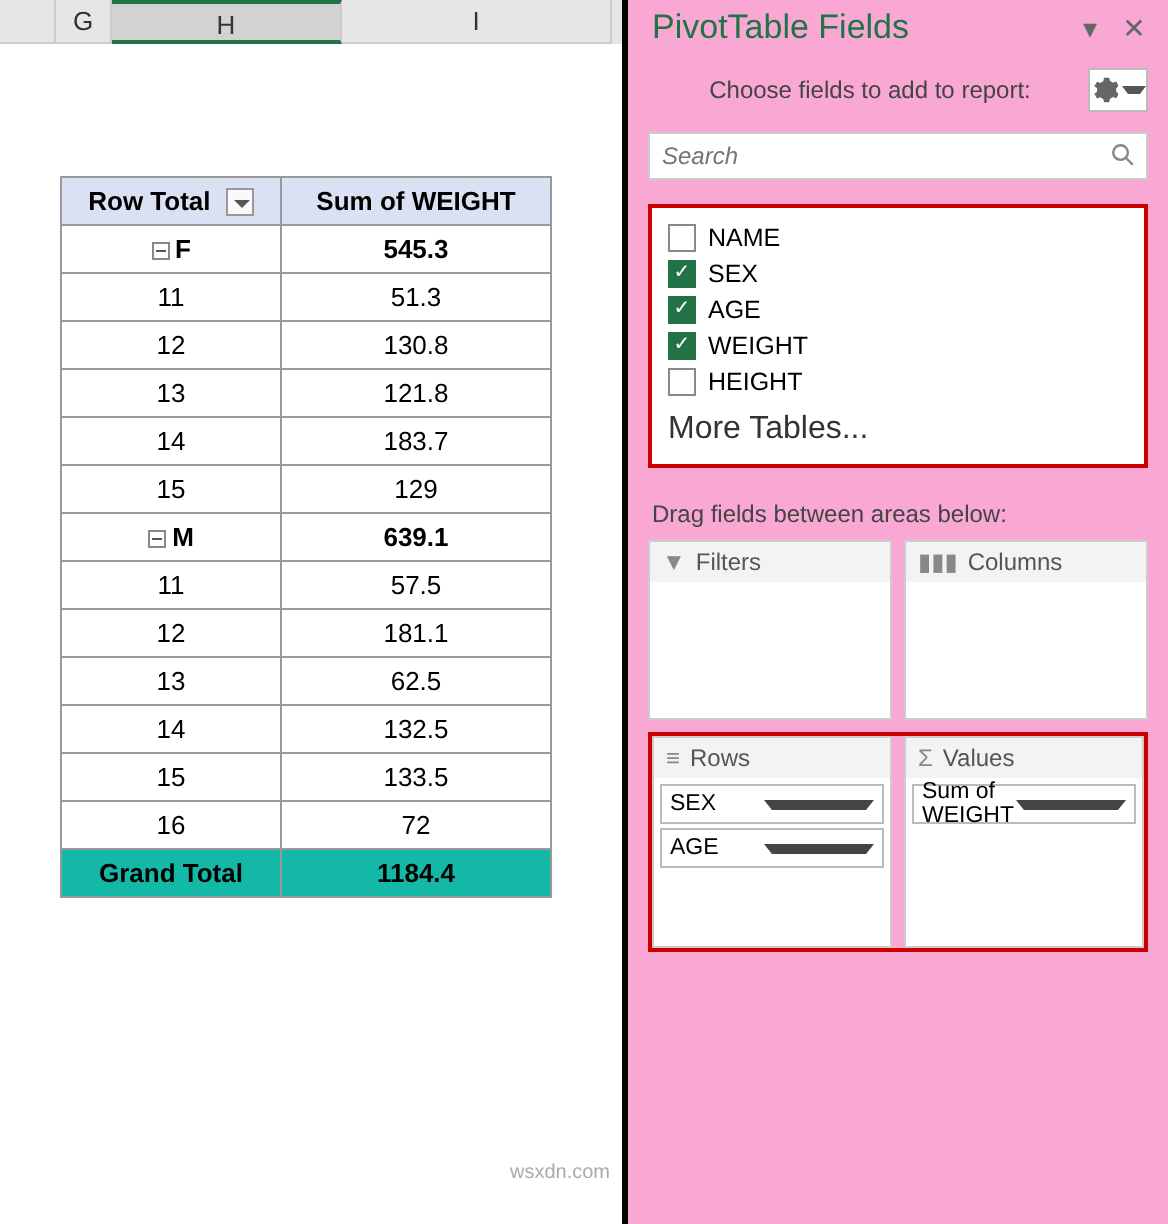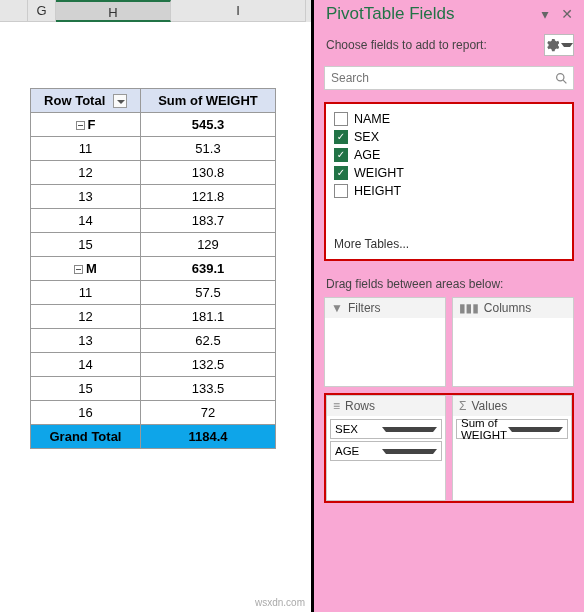--- a/index.html
+++ b/index.html
@@ -9,59 +9,59 @@
   .row-header { width: 28px; border-right: 1px solid #ccc; border-bottom: 1px solid #ccc; background: #e6e6e6; }
   .col-header { text-align: center; font-size: 13px; color: #333; border-right: 1px solid #ccc; border-bottom: 1px solid #ccc; line-height: 21px; }
   .col-g { width: 28px; }
   .col-h { width: 115px; background: #d2d2d2; border-top: 2px solid #217346; border-bottom: 2px solid #217346; }
   .col-i { width: 135px; }
   .pivot-table { position: absolute; left: 30px; top: 88px; border-collapse: collapse; }
   .pivot-table td { border: 1px solid #999; padding: 3px 8px; font-size: 13px; height: 24px; text-align: center; }
   .pivot-table .hdr { background: #d9e1f2; font-weight: bold; }
   .pivot-table .col-rl { width: 110px; }
   .pivot-table .col-sw { width: 135px; }
-  .pivot-table .gt td { background: #0ea5e9; font-weight: bold; }
+  .pivot-table .gt td { background: #14b8a6; font-weight: bold; }
   .pivot-table .grp { font-weight: bold; }
   .dd-arrow { display: inline-block; width: 14px; height: 14px; border: 1px solid #999; margin-left: 4px; vertical-align: middle; position: relative; background: #fafafa; }
   .dd-arrow::after { content: ""; position: absolute; left: 3px; top: 5px; border-left: 4px solid transparent; border-right: 4px solid transparent; border-top: 4px solid #555; }
   .collapse-icon { display: inline-block; width: 9px; height: 9px; border: 1px solid #888; margin-right: 3px; vertical-align: middle; position: relative; }
   .collapse-icon::before { content: ""; position: absolute; left: 1px; top: 3px; width: 5px; height: 1px; background: #555; }
   
   .pane { width: 273px; background: #f9a8d4; border-left: 3px solid #000000; display: flex; flex-direction: column; padding: 0; }
   .pane-header { display: flex; align-items: center; padding: 4px 6px 2px 12px; font-size: 17px; color: #217346; }
   .pane-header .title { flex: 1; }
   .pane-header .btn { width: 22px; text-align: center; color: #666; cursor: pointer; font-size: 14px; }
   .pane-sub { display: flex; align-items: center; padding: 8px 10px 6px 12px; font-size: 12px; color: #444; }
-  .pane-sub span { flex: 1; }
+  .pane-sub span { flex: 1; text-align: center; }
   .gear-btn { width: 30px; height: 22px; border: 1px solid #bbb; background: #fff; display: flex; align-items: center; justify-content: center; cursor: pointer; }
   .gear-btn svg { width: 14px; height: 14px; }
   .gear-btn .tri { border-left: 3px solid transparent; border-right: 3px solid transparent; border-top: 4px solid #555; margin-left: 2px; }
   .search-wrap { margin: 4px 10px; position: relative; }
-  .search-input { width: 100%; height: 24px; border: 1px solid #ccc; padding: 2px 24px 2px 6px; font-size: 12px; color: #888; }
+  .search-input { width: 100%; height: 24px; border: 1px solid #ccc; padding: 2px 24px 2px 6px; font-size: 12px; font-style: italic; color: #888; }
   .search-icon { position: absolute; right: 6px; top: 5px; color: #888; }
   
   .fields-box { margin: 8px 10px 4px 10px; border: 2px solid #c00; padding: 6px 6px 8px 6px; background: #fff; }
   .field-item { display: flex; align-items: flex-start; padding: 2px 2px; font-size: 12.5px; cursor: pointer; }
   .chk { width: 14px; height: 14px; border: 1px solid #888; margin-right: 6px; display: flex; align-items: center; justify-content: center; background: #fff; }
   .chk.checked { background: #217346; border-color: #217346; }
   .chk.checked::after { content: "✓"; color: #fff; font-size: 10px; line-height: 10px; }
-  .more-tables { font-size: 12px; color: #333; padding: 6px 2px 0 2px; cursor: pointer; margin-top: 31px; }
+  .more-tables { font-size: 16px; color: #333; padding: 6px 2px 0 2px; cursor: pointer; }
   
   .drag-label { font-size: 12px; color: #444; padding: 12px 12px 6px 12px; }
   .areas { display: grid; grid-template-columns: 1fr 1fr; grid-template-rows: 90px 110px; gap: 6px; padding: 0 10px 10px 10px; flex: 1; }
   .area { background: #fff; border: 1px solid #ccc; display: flex; flex-direction: column; }
   .areas-row2 { grid-column: 1 / 3; display: grid; grid-template-columns: 1fr 1fr; gap: 6px; border: 2px solid #c00; }
   .areas-row2 .area { border: 1px solid #ccc; }
   .area-hdr { display: flex; align-items: center; padding: 3px 6px; font-size: 12px; color: #555; background: #f3f3f3; }
   .area-hdr .ico { margin-right: 5px; color: #888; }
   .area-body { flex: 1; padding: 3px; }
   .field-pill { height: 20px; background: #fff; border: 1px solid #bbb; font-size: 11.5px; display: flex; align-items: center; padding: 0 4px; margin-bottom: 2px; cursor: pointer; }
   .field-pill span { flex: 1; }
   .tri-dn { width: 0; height: 0; border-left: 4px solid transparent; border-right: 4px solid transparent; border-top: 5px solid #444; }
-  .watermark { position: absolute; right: 6px; bottom: 4px; font-size: 10px; color: #aaa; }
+  .watermark { position: absolute; right: 6px; bottom: 20px; font-size: 10px; color: #aaa; }
 </style>
 </head>
 <body>
 
 <div class="spreadsheet">
   <div class="col-headers">
     <div class="row-header"></div>
     <div class="col-header col-g">G</div>
     <div class="col-header col-h">H</div>
     <div class="col-header col-i">I</div>

